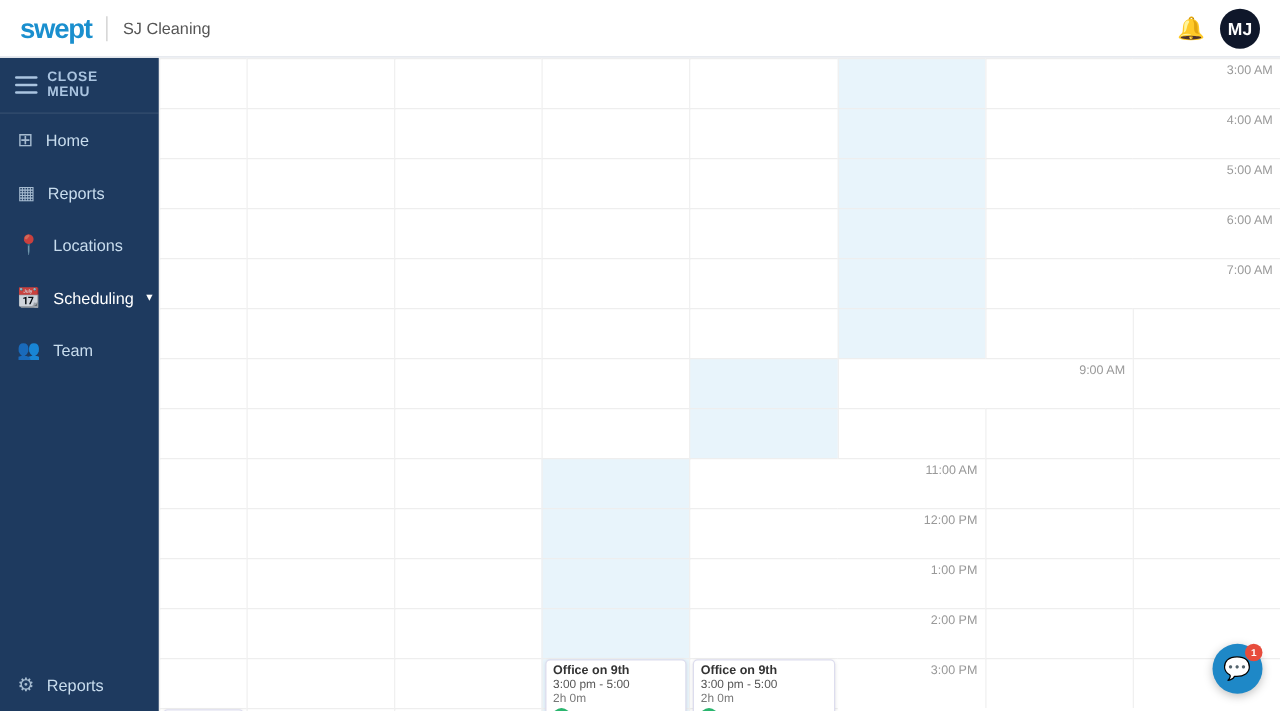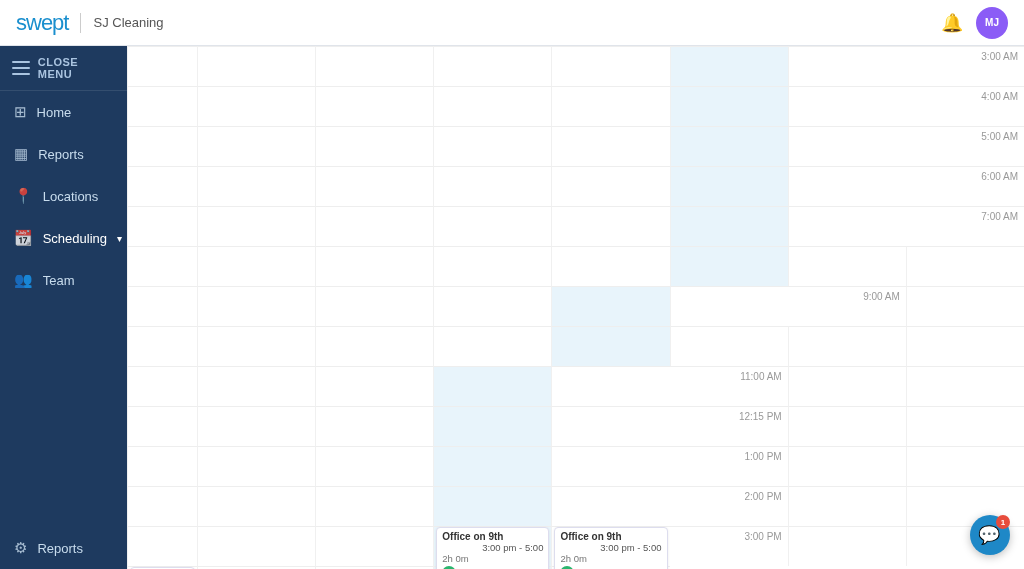--- a/index.html
+++ b/index.html
@@ -11,21 +11,21 @@
       background: #fff;
       border-bottom: 1px solid #e0e4ea;
       display: flex;
       align-items: center;
       padding: 0 16px;
       flex-shrink: 0;
       z-index: 10;
     }
     .header-logo {
       font-size: 22px;
-      font-weight: 400;
+      font-weight: 700;
       color: #1a8fce;
       letter-spacing: -1px;
       margin-right: 12px;
     }
     .header-divider {
       width: 1px;
       height: 20px;
       background: #ccc;
       margin-right: 12px;
     }
@@ -41,23 +41,23 @@
     }
     .bell-icon {
       font-size: 18px;
       color: #888;
       cursor: pointer;
     }
     .avatar {
       width: 32px;
       height: 32px;
       border-radius: 50%;
-      background: #8b5cf6;
+      background: #0f172a;
       color: #fff;
-      font-size: 10px;
+      font-size: 14px;
       font-weight: 700;
       display: flex;
       align-items: center;
       justify-content: center;
       cursor: pointer;
     }
 
     
     .layout {
       display: flex;
@@ -177,21 +177,21 @@
       background: #fff;
       border: 1px solid #dde;
       border-radius: 4px;
       padding: 3px 5px;
       font-size: 10px;
       box-shadow: 0 1px 3px rgba(0,0,0,0.08);
       z-index: 2;
       overflow: hidden;
     }
     .event-card .ev-title { font-weight: 700; color: #333; font-size: 10px; }
-    .event-card .ev-time { color: #555; font-size: 9.5px; text-align: right; }
+    .event-card .ev-time { color: #555; font-size: 9.5px; }
     .event-card .ev-dur { color: #777; font-size: 9.5px; }
     .event-card .ev-person {
       display: flex;
       align-items: center;
       gap: 4px;
       margin-top: 2px;
     }
     .person-dot {
       width: 14px;
       height: 14px;
@@ -367,21 +367,21 @@
           <div class="day-col-cell highlighted" style="position: relative;"></div>
           <div class="day-col-cell" style="position: relative;"></div>
           <div class="time-cell">11:00 AM</div>
           <div class="day-col-cell" style="position: relative;"></div>
           <div class="day-col-cell" style="position: relative;"></div>
           <div class="day-col-cell" style="position: relative;"></div>
           <div class="day-col-cell" style="position: relative;"></div>
           <div class="day-col-cell" style="position: relative;"></div>
           <div class="day-col-cell highlighted" style="position: relative;"></div>
           <div class="day-col-cell" style="position: relative;"></div>
-          <div class="time-cell">12:15 PM</div>
+          <div class="time-cell">12:00 PM</div>
           <div class="day-col-cell" style="position: relative;"></div>
           <div class="day-col-cell" style="position: relative;"></div>
           <div class="day-col-cell" style="position: relative;"></div>
           <div class="day-col-cell" style="position: relative;"></div>
           <div class="day-col-cell" style="position: relative;"></div>
           <div class="day-col-cell highlighted" style="position: relative;"></div>
           <div class="day-col-cell" style="position: relative;"></div>
           <div class="time-cell">1:00 PM</div>
           <div class="day-col-cell" style="position: relative;"></div>
           <div class="day-col-cell" style="position: relative;"></div>

